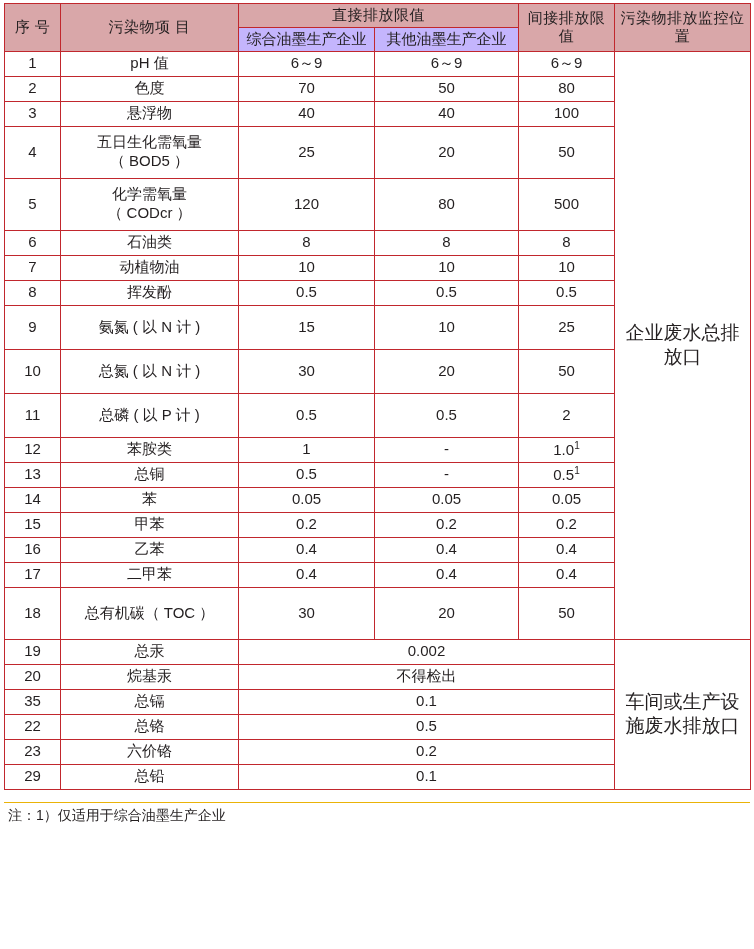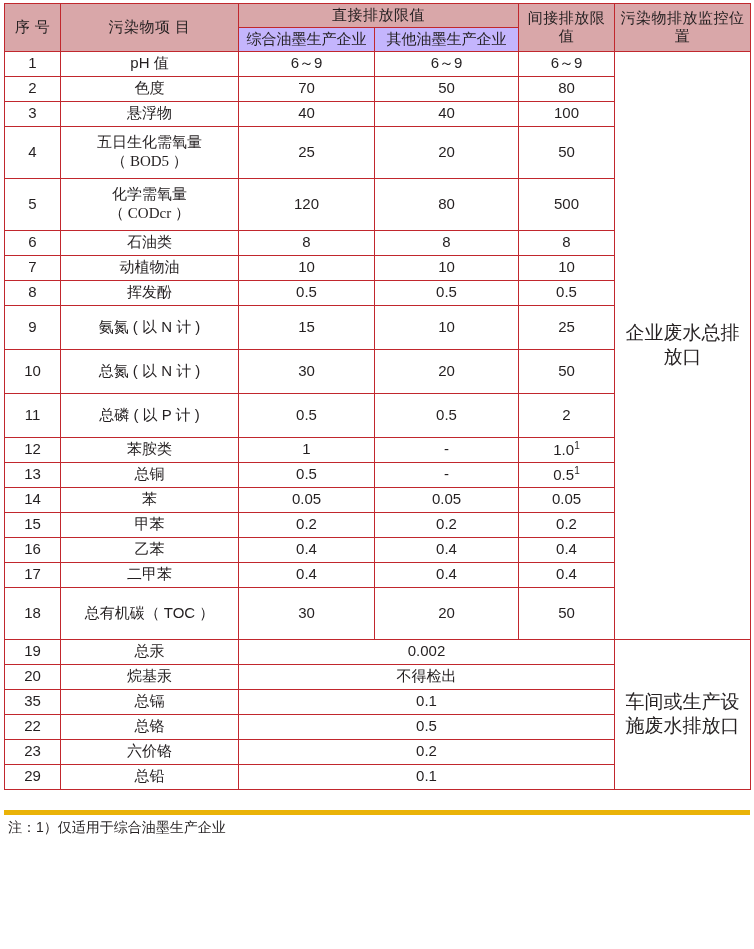--- a/index.html
+++ b/index.html
@@ -63,32 +63,31 @@
   }
   td.num, td.val {
     font-size: 15px;
   }
   td.loc {
     font-size: 19px;
     line-height: 1.5;
   }
   .two-line {
     line-height: 1.45;
-    font-family: Liberation Serif, serif;
   }
   .sup {
     font-size: 10px;
     vertical-align: super;
   }
   .note {
-    margin-top: 20px;
+    margin-top: 12px;
     padding-left: 4px;
     font-size: 14px;
     color: #231f20;
-    border-top: 5px solid #eab308;
+    border-top: 1px solid #eab308;
     padding-top: 4px;
   }
   .tall-1 { height: 44px; }
   .tall-2 { height: 52px; }
   .row-std { height: 25px; }
 </style>
 </head>
 <body>
 
 <div id="sheet">

